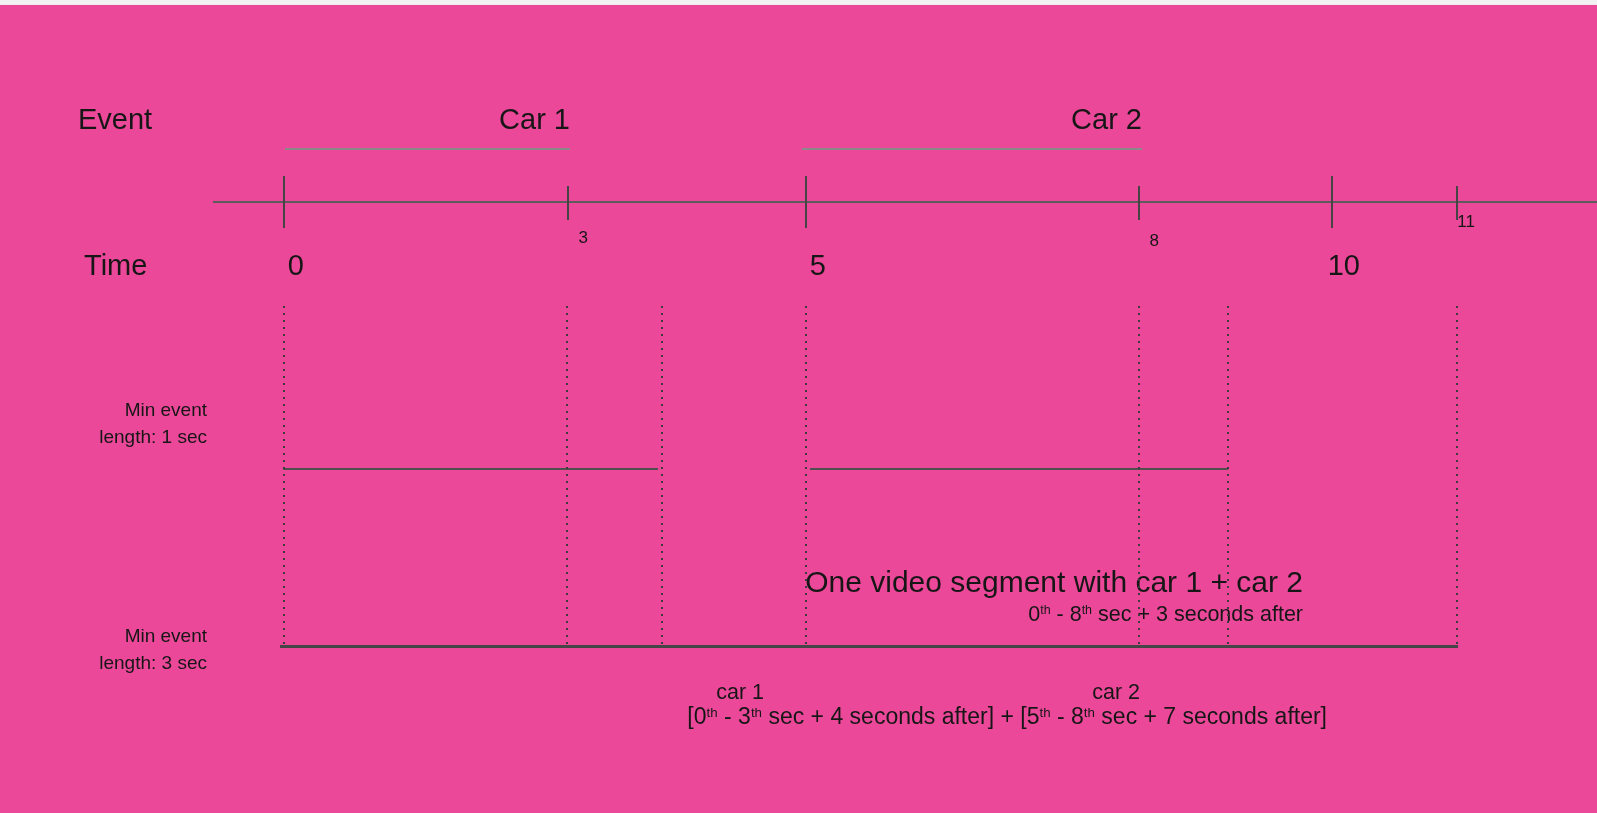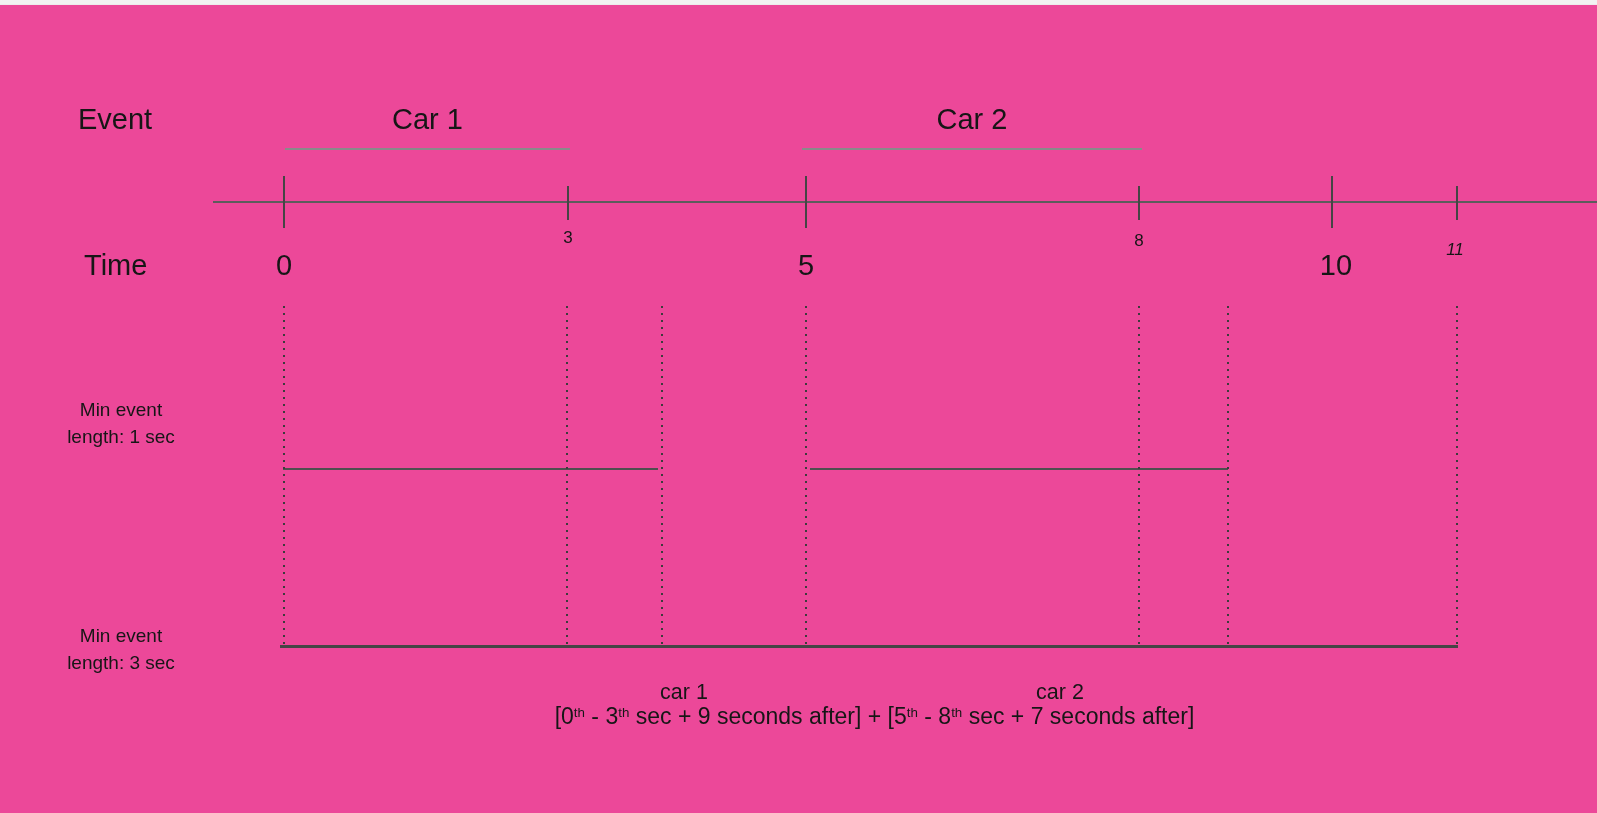--- a/index.html
+++ b/index.html
@@ -10,21 +10,21 @@
     background: #ec4899;
     overflow: hidden;
     font-family: "Liberation Sans", "DejaVu Sans", sans-serif;
     color: #161616;
   }
   .top-strip {
     position: absolute; left: 0; top: 0; width: 1597px; height: 4px;
     background: #f2f2f2; border-bottom: 1px solid #ececec;
   }
   .lbl { position: absolute; white-space: nowrap; line-height: 1.15; }
-  .center { text-align: center; white-space: normal; }
+  .center { text-align: right; white-space: normal; }
   .xl  { font-size: 29px; }
   .xxl { font-size: 30px; }
   .md  { font-size: 19px; line-height: 27px; }
   .md2 { font-size: 21.5px; line-height: 31px; }
   .sm  { font-size: 17px; }
   .formula { font-size: 23px; }
   .hline { position: absolute; height: 2px; background: #8a8a8a; }
   .axis  { position: absolute; height: 2px; background: #5c5c5c; }
   .uline { position: absolute; height: 2px; background: #4f4f4f; }
   .longline { position: absolute; height: 3px; background: #454545; z-index: 4; }
@@ -57,21 +57,21 @@
 
   <div class="vtick major" style="left:283px;"></div>
   <div class="vtick minor" style="left:567px;"></div>
   <div class="vtick major" style="left:805px;"></div>
   <div class="vtick minor" style="left:1138px;"></div>
   <div class="vtick major" style="left:1331px;"></div>
   <div class="vtick minor" style="left:1456px;"></div>
 
   <div class="lbl sm center" style="left:548px; top:228px; width:40px;">3</div>
   <div class="lbl sm center" style="left:1119px; top:231px; width:40px;">8</div>
-  <div class="lbl sm center" style="left:1435px; top:240px; width:40px;font-style:italic;">11</div>
+  <div class="lbl sm center" style="left:1435px; top:212px; width:40px;">11</div>
 
   <div class="lbl xl" style="left:84px; top:249px;">Time</div>
   <div class="lbl xl center" style="left:264px; top:249px; width:40px;">0</div>
   <div class="lbl xl center" style="left:786px; top:249px; width:40px;">5</div>
   <div class="lbl xl center" style="left:1312px; top:249px; width:48px;">10</div>
 
   <div class="vdots" style="left:283px;"></div>
   <div class="vdots" style="left:566px;"></div>
   <div class="vdots" style="left:661px;"></div>
   <div class="vdots" style="left:805px;"></div>
@@ -81,24 +81,28 @@
 
   <div class="seg lbl md center" style="left:35px; top:396px; width:172px;">
     <div>Min event</div>
     <div>length: 1 sec</div>
   </div>
 
   <div class="uline" style="left:283px; top:468px; width:375px;"></div>
 
   <div class="uline" style="left:810px; top:468px; width:418px;"></div>
 
+  <div class="seg center" style="left:448px; top:563px; width:855px;">
+    <div class="xxl" style="line-height:38px;">One video segment with car 1 + car 2</div>
+    <div class="md2" style="line-height:27px;"><span>0</span><sup>th</sup><span> - 8</span><sup>th</sup><span> sec + 3 seconds after</span></div>
+  </div>
   <div class="longline" style="left:280px; top:645px; width:1178px;"></div>
 
   <div class="seg lbl md center" style="left:35px; top:622px; width:172px;">
     <div>Min event</div>
     <div>length: 3 sec</div>
   </div>
 
   <div class="lbl md2 center" style="left:604px; top:677px; width:160px;">car 1</div>
   <div class="lbl md2 center" style="left:980px; top:677px; width:160px;">car 2</div>
-  <div class="lbl formula center" style="left:422px; top:703px; width:905px;"><span>[0</span><sup>th</sup><span> - 3</span><sup>th</sup><span> sec + 9 seconds after] + [5</span><sup>th</sup><span> - 8</span><sup>th</sup><span> sec + 7 seconds after]</span></div>
+  <div class="lbl formula center" style="left:422px; top:703px; width:905px;"><span>[0</span><sup>th</sup><span> - 3</span><sup>th</sup><span> sec + 4 seconds after] + [5</span><sup>th</sup><span> - 8</span><sup>th</sup><span> sec + 7 seconds after]</span></div>
 
 </div>
 
 </body></html>

